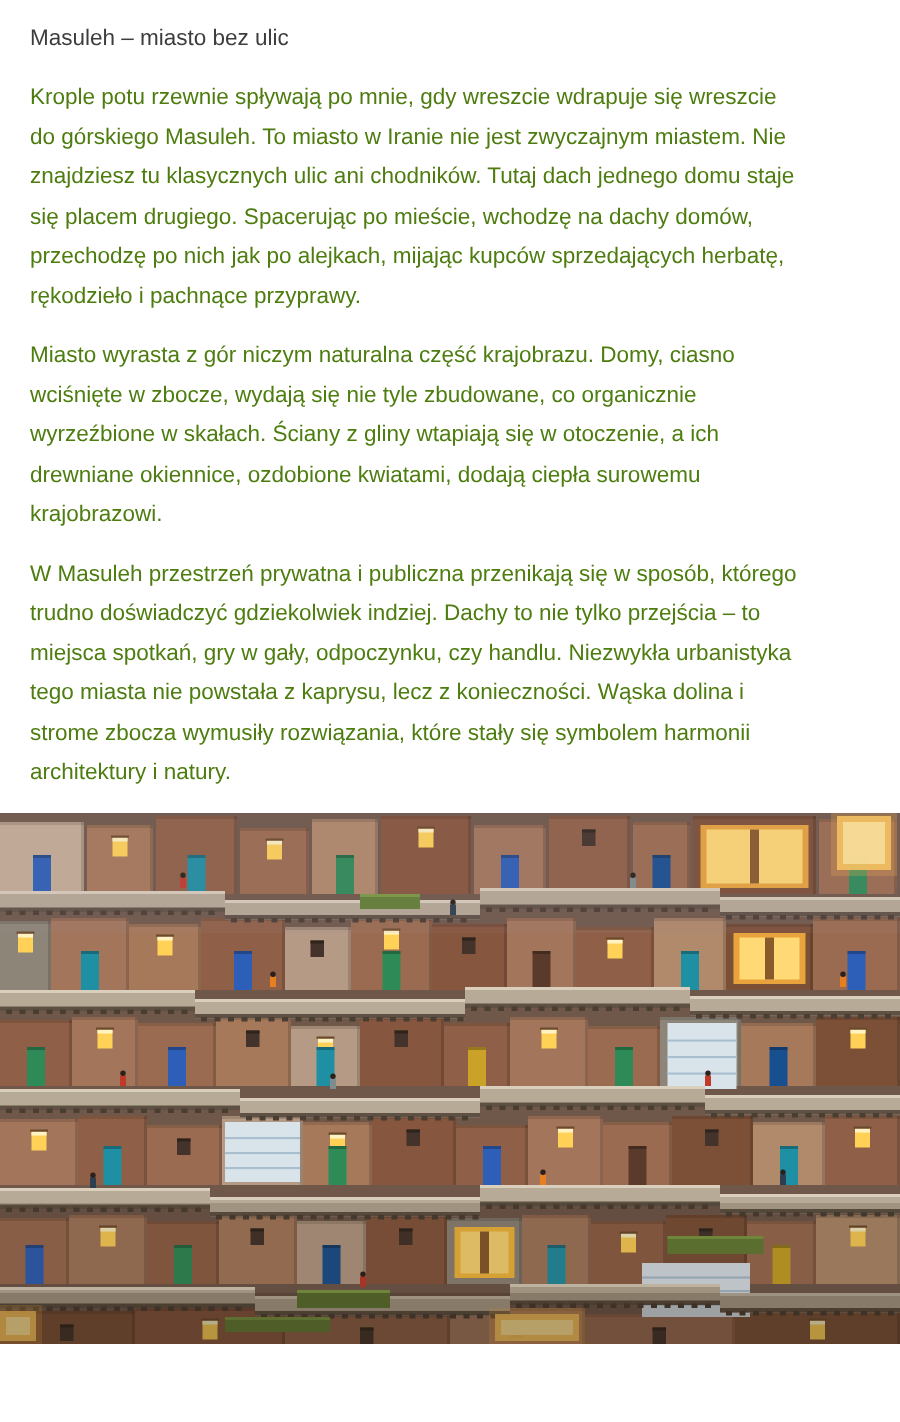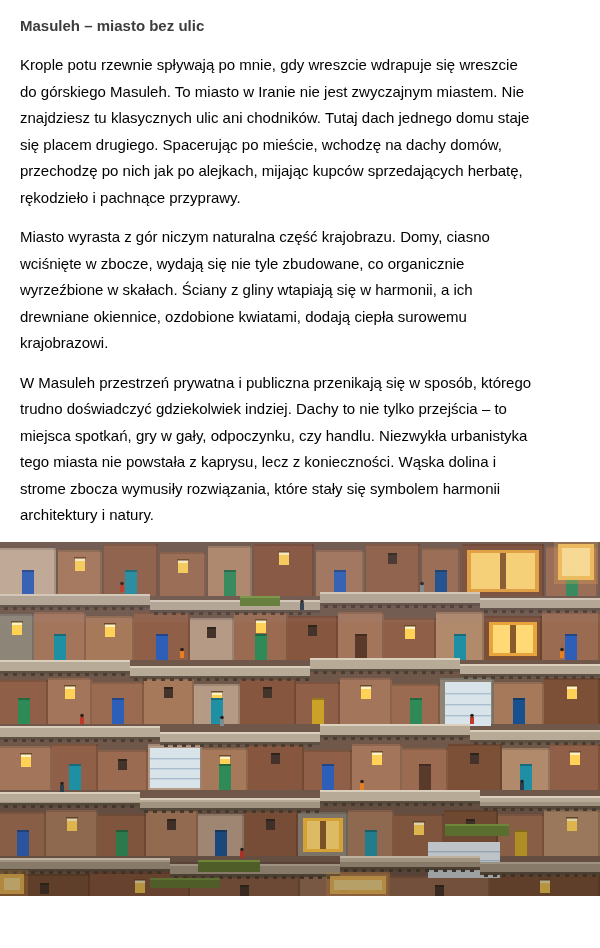--- a/index.html
+++ b/index.html
@@ -4,46 +4,46 @@
 <style>
   html,body{margin:0;padding:0;}
   body{
     width:600px;height:948px;background:#ffffff;overflow:hidden;
     font-family:"Liberation Sans","DejaVu Sans",sans-serif;
     color:#3d3d3d;
   }
   .article{padding:12px 20px 0 20px;}
   .title{
     font-size:15px;line-height:27px;margin:0 0 13px 0;
-    font-weight:700;color:#3d3d3d;
+    font-weight:400;color:#3d3d3d;
   }
   .para{
     font-size:15px;line-height:26.5px;margin:4px 0 13px 0;
-    white-space:pre-line;color:#000000;letter-spacing:0px;
+    white-space:pre-line;color:#4d7c0f;letter-spacing:0px;
   }
   .photo{
     width:600px;height:354px;margin-top:1px;position:relative;
     background:#7c6450;overflow:hidden;
   }
   .photo svg{display:block;}
 </style>
 </head>
 <body>
 
 <div class="article">
   <p class="title">Masuleh – miasto bez ulic</p>
   <p class="para">Krople potu rzewnie spływają po mnie, gdy wreszcie wdrapuje się wreszcie
 do górskiego Masuleh. To miasto w Iranie nie jest zwyczajnym miastem. Nie
 znajdziesz tu klasycznych ulic ani chodników. Tutaj dach jednego domu staje
 się placem drugiego. Spacerując po mieście, wchodzę na dachy domów,
 przechodzę po nich jak po alejkach, mijając kupców sprzedających herbatę,
 rękodzieło i pachnące przyprawy.</p>
   <p class="para">Miasto wyrasta z gór niczym naturalna część krajobrazu. Domy, ciasno
 wciśnięte w zbocze, wydają się nie tyle zbudowane, co organicznie
-wyrzeźbione w skałach. Ściany z gliny wtapiają się w harmonii, a ich
+wyrzeźbione w skałach. Ściany z gliny wtapiają się w otoczenie, a ich
 drewniane okiennice, ozdobione kwiatami, dodają ciepła surowemu
 krajobrazowi.</p>
   <p class="para">W Masuleh przestrzeń prywatna i publiczna przenikają się w sposób, którego
 trudno doświadczyć gdziekolwiek indziej. Dachy to nie tylko przejścia – to
 miejsca spotkań, gry w gały, odpoczynku, czy handlu. Niezwykła urbanistyka
 tego miasta nie powstała z kaprysu, lecz z konieczności. Wąska dolina i
 strome zbocza wymusiły rozwiązania, które stały się symbolem harmonii
 architektury i natury.</p>
 </div>
 

